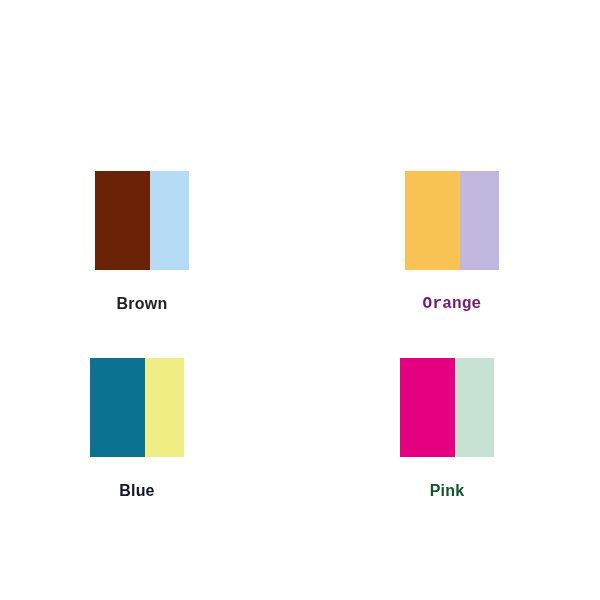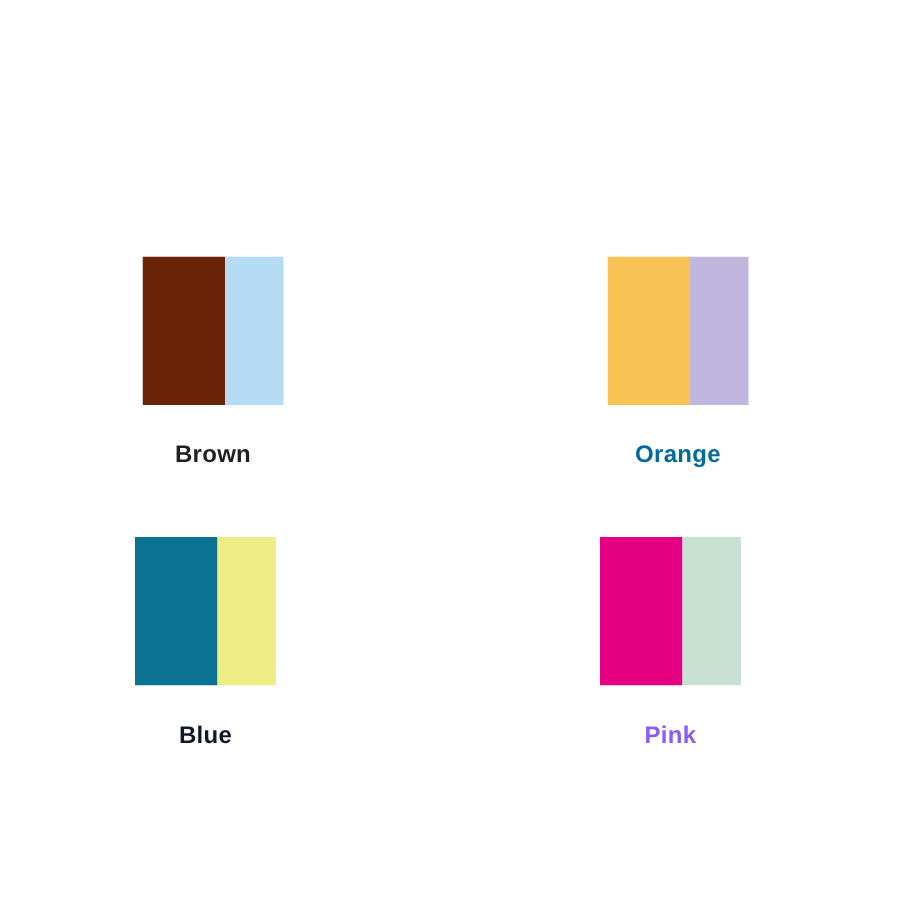--- a/index.html
+++ b/index.html
@@ -76,32 +76,32 @@
       <div class="swatch-secondary" style="background-color: rgb(181, 219, 245);"></div>
     </div>
     <div class="swatch-label" style="color: rgb(33, 31, 31);">Brown</div>
   </div>
 
   <div class="swatch-cell cell-r0c1">
     <div class="swatch-pair">
       <div class="swatch-primary" style="background-color: rgb(248, 194, 84);"></div>
       <div class="swatch-secondary" style="background-color: rgb(193, 183, 222);"></div>
     </div>
-    <div class="swatch-label" style="color: #0369a1;">Orange</div>
+    <div class="swatch-label" style="color: #701a75; font-family: Liberation Mono, monospace;">Orange</div>
   </div>
 
   <div class="swatch-cell cell-r1c0">
     <div class="swatch-pair">
       <div class="swatch-primary" style="background-color: rgb(11, 115, 145);"></div>
       <div class="swatch-secondary" style="background-color: rgb(239, 238, 132);"></div>
     </div>
     <div class="swatch-label" style="color: #0f172a;">Blue</div>
   </div>
 
   <div class="swatch-cell cell-r1c1">
     <div class="swatch-pair">
       <div class="swatch-primary" style="background-color: rgb(228, 0, 128);"></div>
       <div class="swatch-secondary" style="background-color: rgb(199, 226, 210);"></div>
     </div>
-    <div class="swatch-label" style="color: #8b5cf6;">Pink</div>
+    <div class="swatch-label" style="color: #14532d;">Pink</div>
   </div>
 
 </div>
 
 </body></html>

